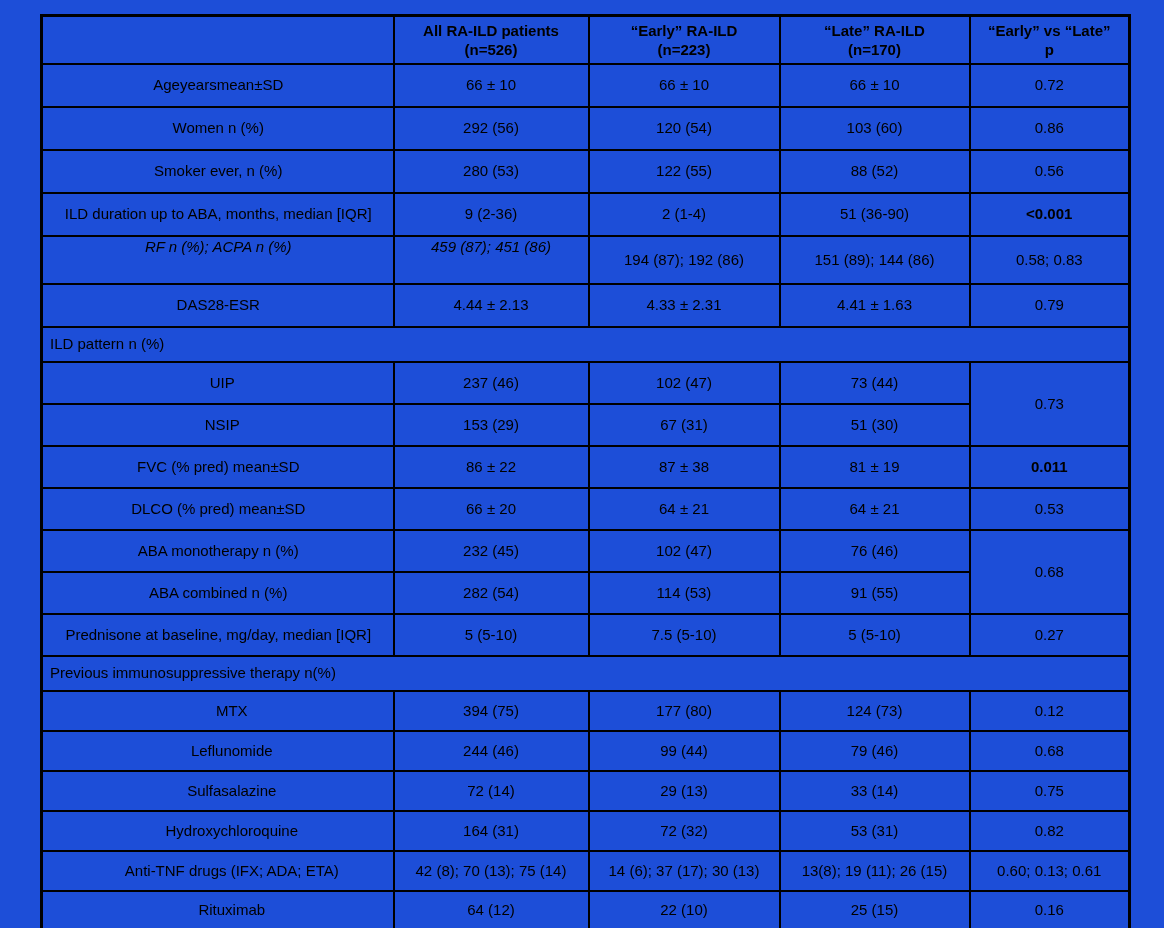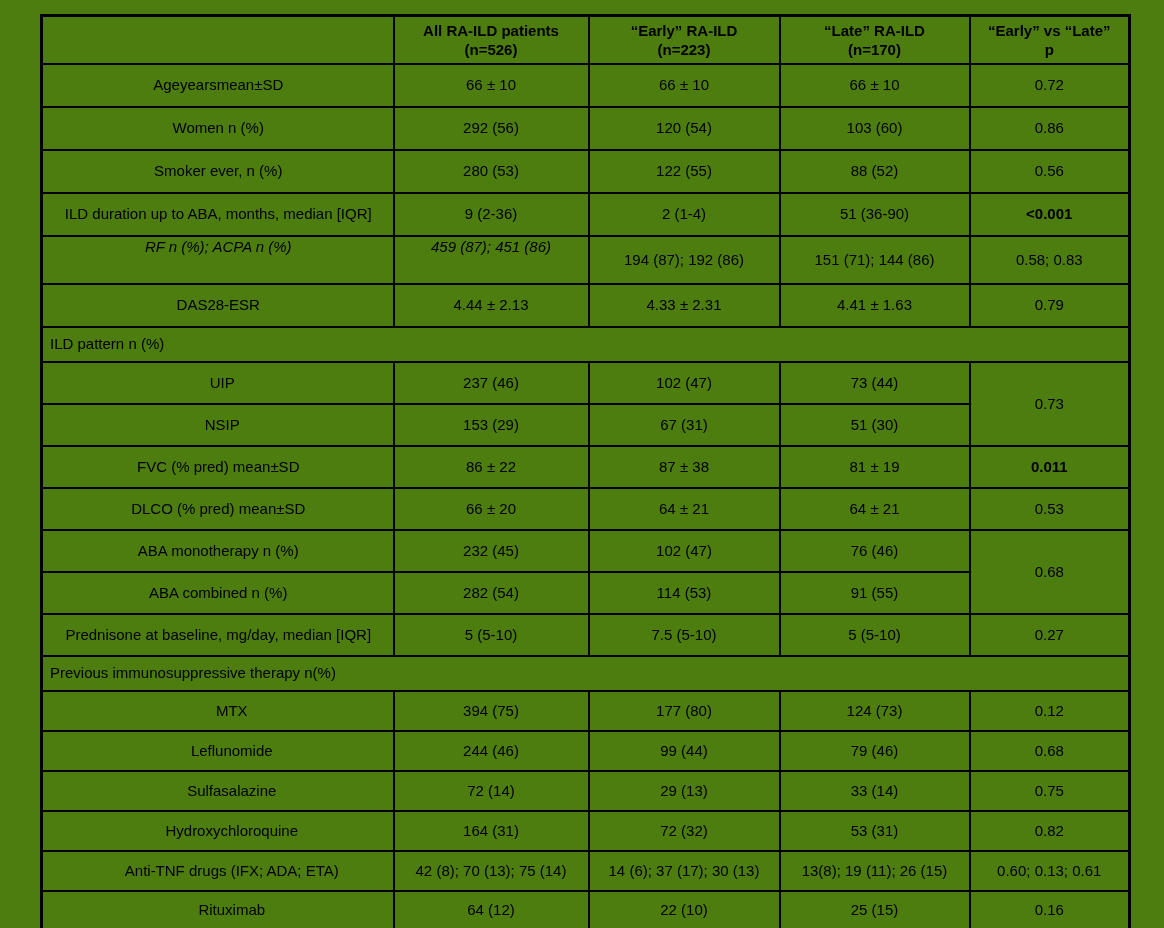--- a/index.html
+++ b/index.html
@@ -6,21 +6,21 @@
     margin: 0;
     padding: 0;
     background: #ffffff;
     font-family: "Liberation Sans", sans-serif;
     color: #000000;
   }
   .page {
     position: relative;
     width: 1164px;
     height: 928px;
-    background: #4d7c0f;
+    background: #1d4ed8;
     overflow: hidden;
   }
   table.tbl {
     position: absolute;
     left: 40px;
     top: 14px;
     width: 1088px;
     border-collapse: collapse;
     table-layout: fixed;
     border: 3px solid #000000;
@@ -121,21 +121,21 @@
         <td class="val">9 (2-36)</td>
         <td class="val">2 (1-4)</td>
         <td class="val">51 (36-90)</td>
         <td class="val b">&lt;0.001</td>
       </tr>
 
       <tr class="r45">
         <td class="lbl top">RF n (%); ACPA n (%)</td>
         <td class="val top">459 (87); 451 (86)</td>
         <td class="val">194 (87); 192 (86)</td>
-        <td class="val">151 (71); 144 (86)</td>
+        <td class="val">151 (89); 144 (86)</td>
         <td class="val">0.58; 0.83</td>
       </tr>
 
       <tr class="r41">
         <td class="lbl">DAS28-ESR</td>
         <td class="val">4.44 ± 2.13</td>
         <td class="val">4.33 ± 2.31</td>
         <td class="val">4.41 ± 1.63</td>
         <td class="val">0.79</td>
       </tr>

